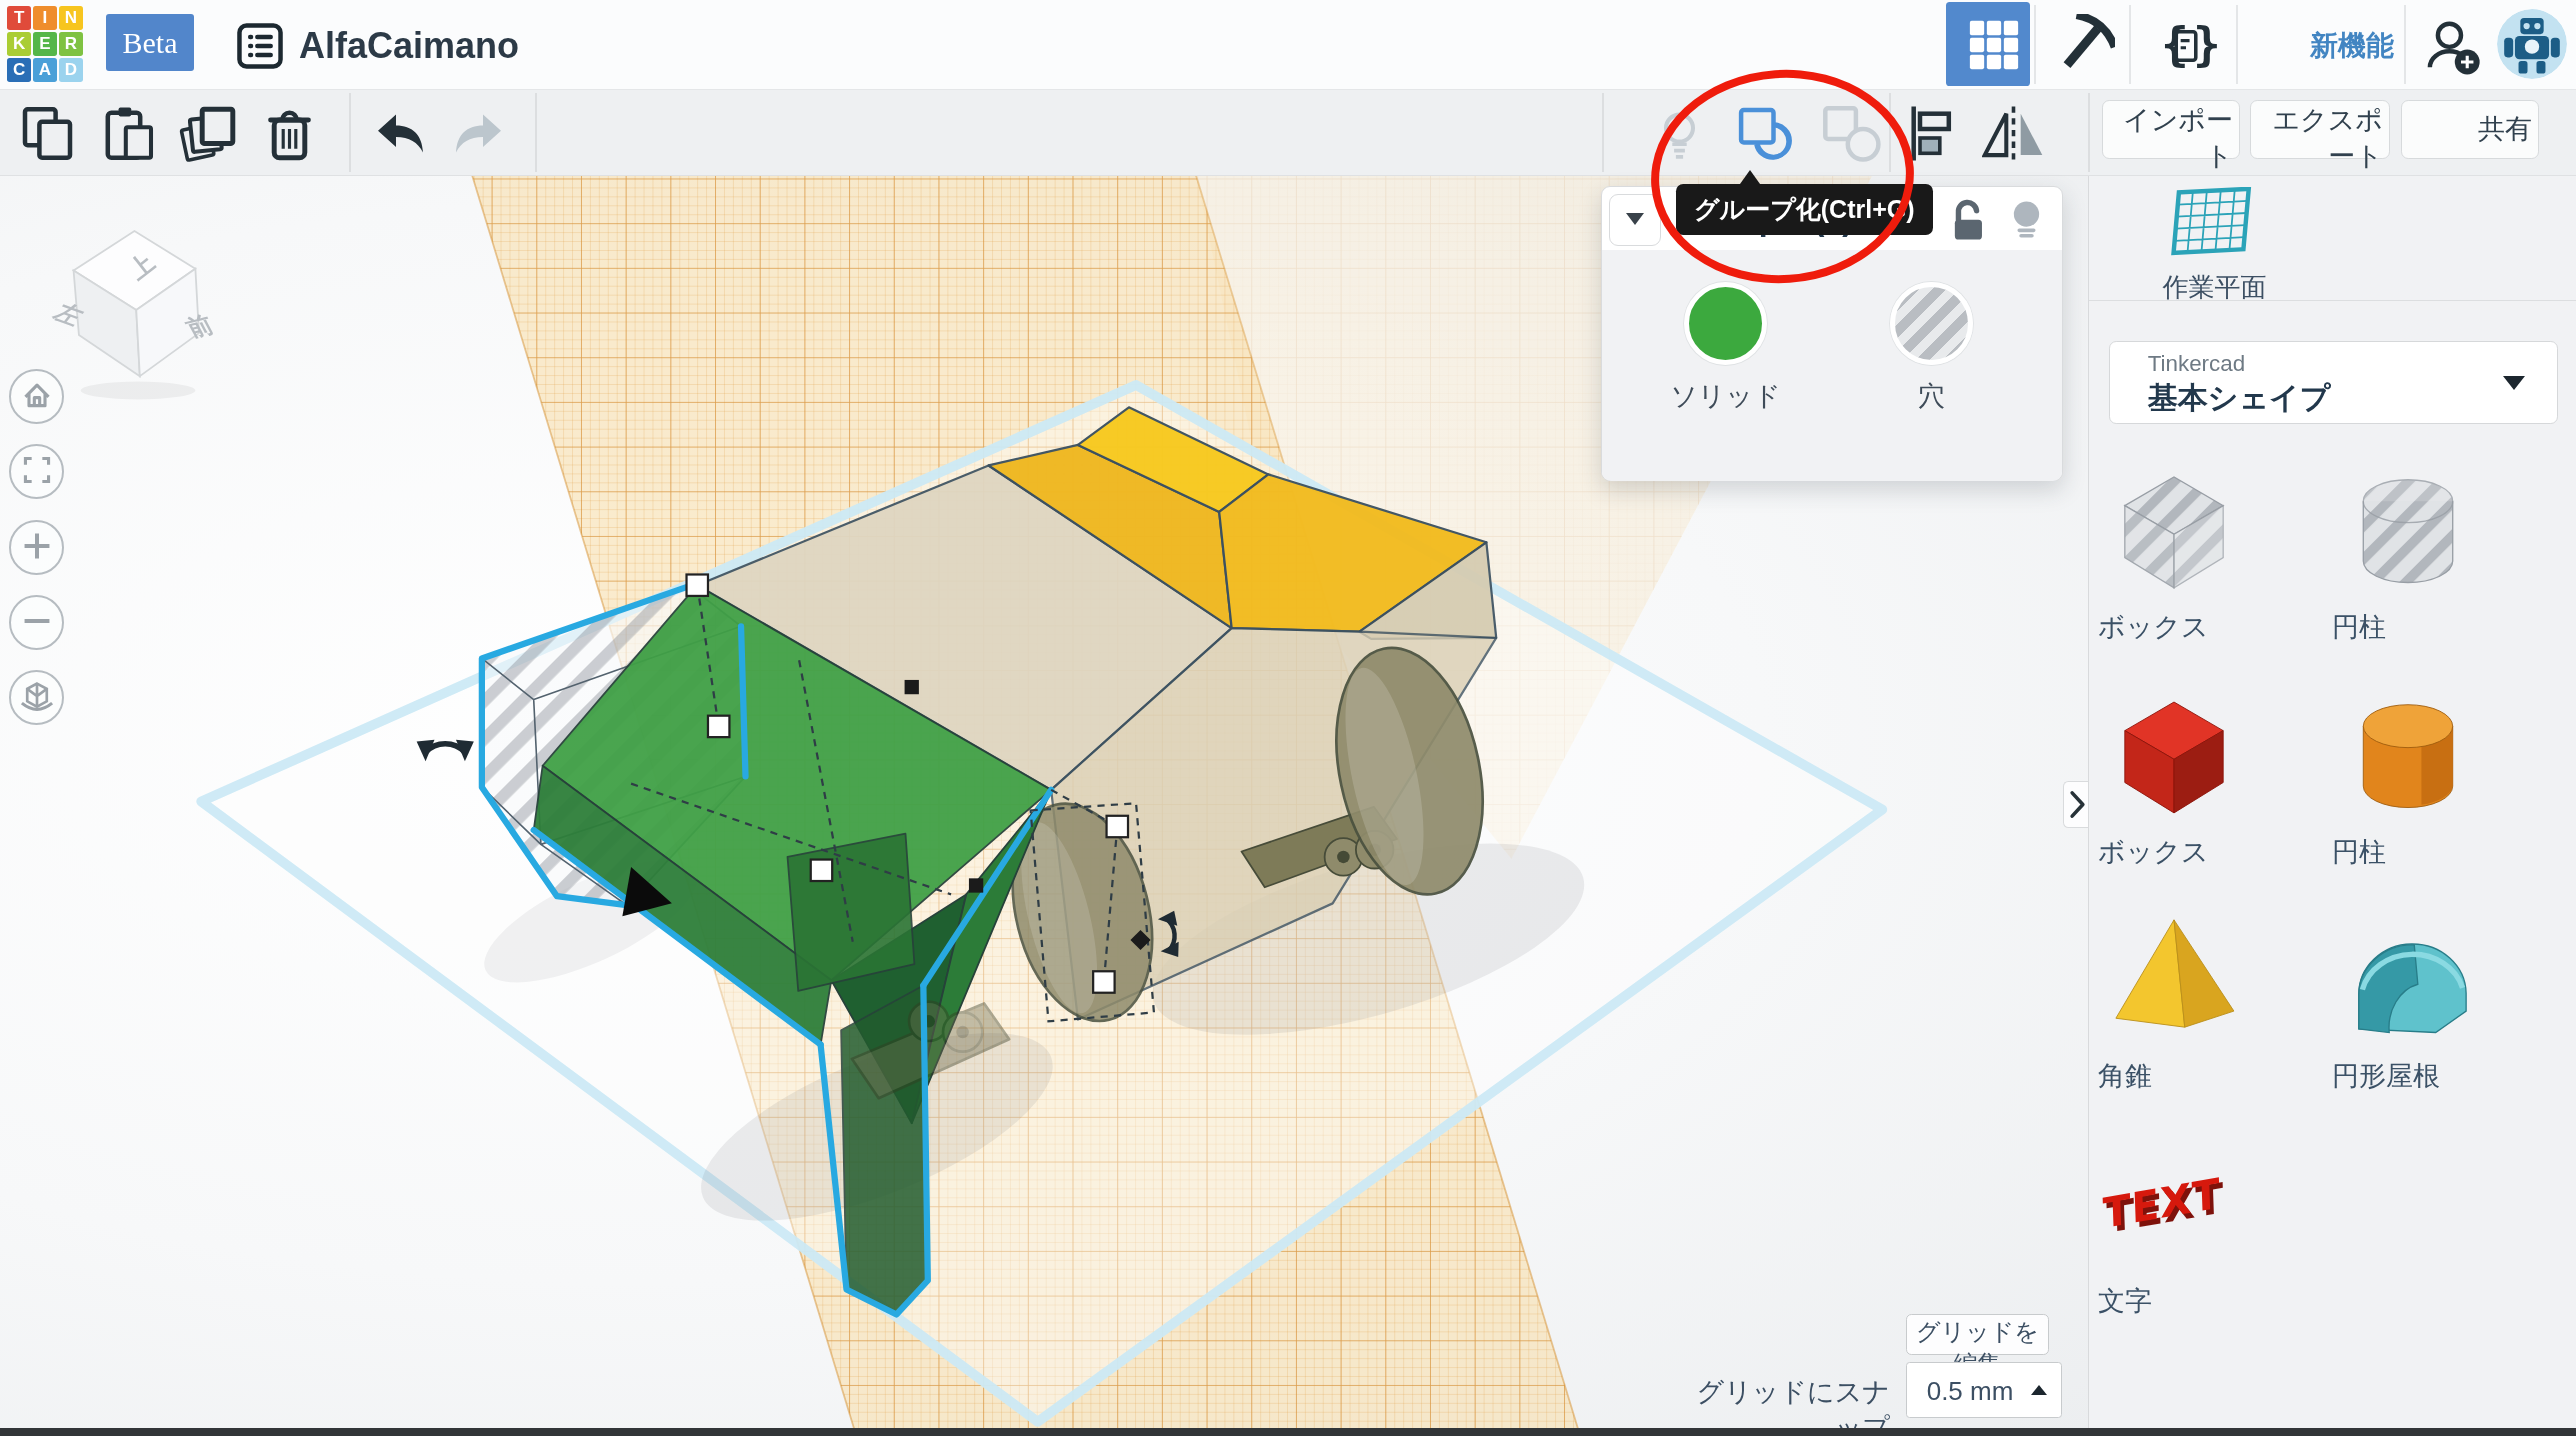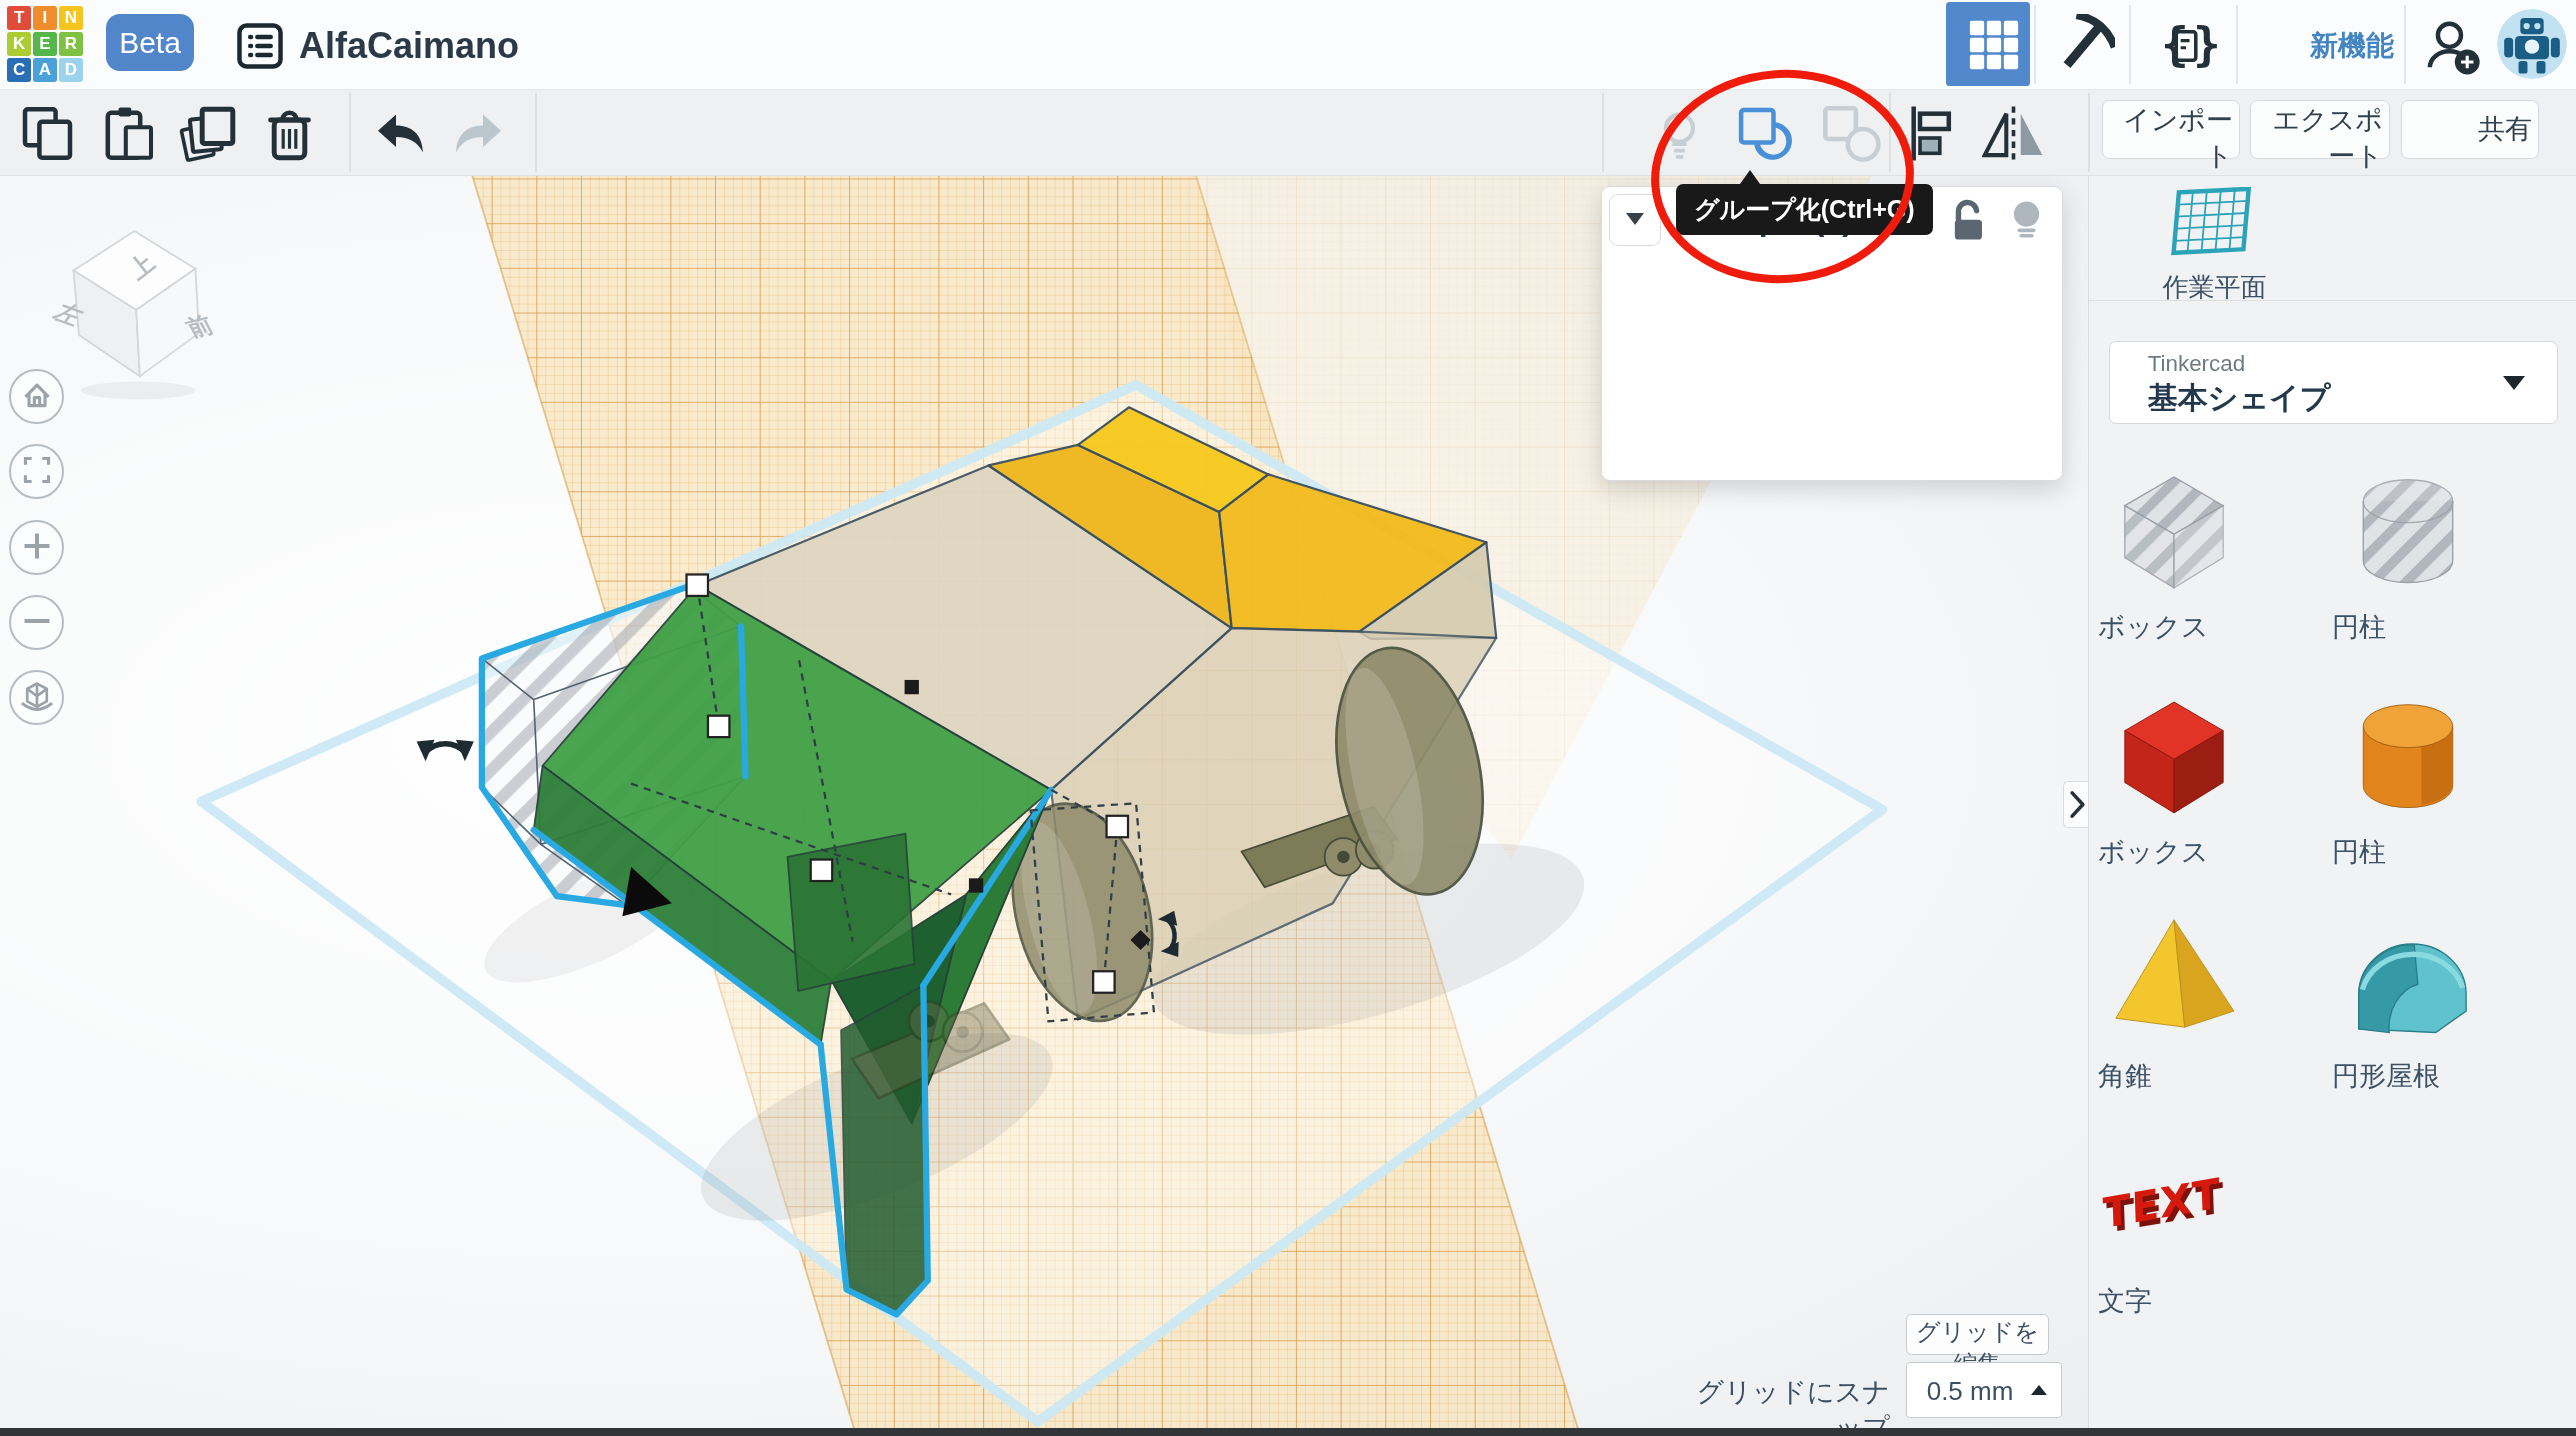--- a/index.html
+++ b/index.html
@@ -2,21 +2,21 @@
 <html style="font-size:14.3px"><head>
 <meta charset="utf-8">
 <style>
   html,body{margin:0;padding:0;width:2576px;height:1436px;overflow:hidden;
     font-family:"Liberation Sans","DejaVu Sans",sans-serif;background:#f4f5f6;position:relative;}
   .abs{position:absolute;}
   
   .topbar{position:absolute;left:0;top:0;width:2576px;height:89px;background:#fbfcfd;border-bottom:1.8px solid #e4e6e8;z-index:30;}
   .logo-grid{position:absolute;left:7.2px;top:6.3px;width:77px;height:77px;display:grid;grid-template-columns:repeat(3,24px);grid-template-rows:repeat(3,24px);gap:1.8px;}
   .logo-tile{display:flex;align-items:center;justify-content:center;color:#fff;font-weight:bold;font-size:17px;border-radius:2.7px;}
-  .beta-btn{position:absolute;left:106px;top:14.3px;width:88px;height:57px;background:#5286cb;color:#fff;font-size:30px;border:none;border-radius:14px;cursor:pointer;}
+  .beta-btn{position:absolute;left:106px;top:14.3px;width:88px;height:57px;background:#5286cb;color:#fff;font-size:30px;border:none;border-radius:3px;cursor:pointer;font-family:Liberation Serif, serif;}
   .doclist-btn{position:absolute;left:229px;top:19.7px;width:50px;height:50px;background:transparent;border:none;cursor:pointer;}
   .design-title{position:absolute;left:299px;top:25px;font-size:36px;font-weight:bold;color:#2c3a47;}
   .tb-right-sep{position:absolute;top:5.4px;width:1.8px;height:79px;background:#e4e6e8;}
   .grid-btn{position:absolute;left:1946px;top:1.8px;width:84px;height:84px;background:#5289cd;border:none;border-radius:3.6px;cursor:pointer;}
   .tb-icon{position:absolute;top:12.5px;width:64px;height:64px;background:transparent;border:none;cursor:pointer;}
   .newfeat{position:absolute;left:2247px;top:27px;width:147px;text-align:right;font-size:28px;font-weight:bold;color:#4285c2;cursor:pointer;}
   .avatar{position:absolute;left:2497px;top:9px;width:70px;height:70px;border-radius:50%;overflow:hidden;cursor:pointer;}
   
   .toolbar{position:absolute;left:0;top:89px;width:2576px;height:86px;background:#eef0f2;border-bottom:1.8px solid #dfe1e3;z-index:20;}
   .tool-sep{position:absolute;top:3.6px;width:1.8px;height:79px;background:#dcdee0;}
@@ -528,19 +528,29 @@
     <span class="insp-title">Shapes(3)</span>
     <svg class="abs" style="left:342px;top:10.7px;cursor:pointer" width="47" height="47" viewBox="0 0 52 52">
       <path d="M16,24 V16 a10,10 0 0 1 20,-2" stroke="#5b6670" stroke-width="6" fill="none" stroke-linecap="round"></path>
       <rect x="12" y="24" width="30" height="22" rx="4" fill="#5b6670"></rect>
     </svg>
     <svg class="abs" style="left:401px;top:9px;cursor:pointer" width="47" height="47" viewBox="0 0 52 52">
       <circle cx="26" cy="20" r="14" fill="#aeb6be"></circle>
       <path d="M18,38 h16 M20,44 h12" stroke="#aeb6be" stroke-width="4" stroke-linecap="round"></path>
     </svg>
   </div>
+  <div class="insp-body">
+    <div class="matopt" style="left:43px">
+      <div class="matcircle solid"></div>
+      <div class="matlabel">ソリッド</div>
+    </div>
+    <div class="matopt" style="left:249px">
+      <div class="matcircle hole"></div>
+      <div class="matlabel">穴</div>
+    </div>
+  </div>
 </div>
 
 <div class="tooltip">グループ化(Ctrl+G)</div>
 <div class="red-ellipse"></div>
 
 <div class="bottom-strip"></div>
 
 
 </body></html>

